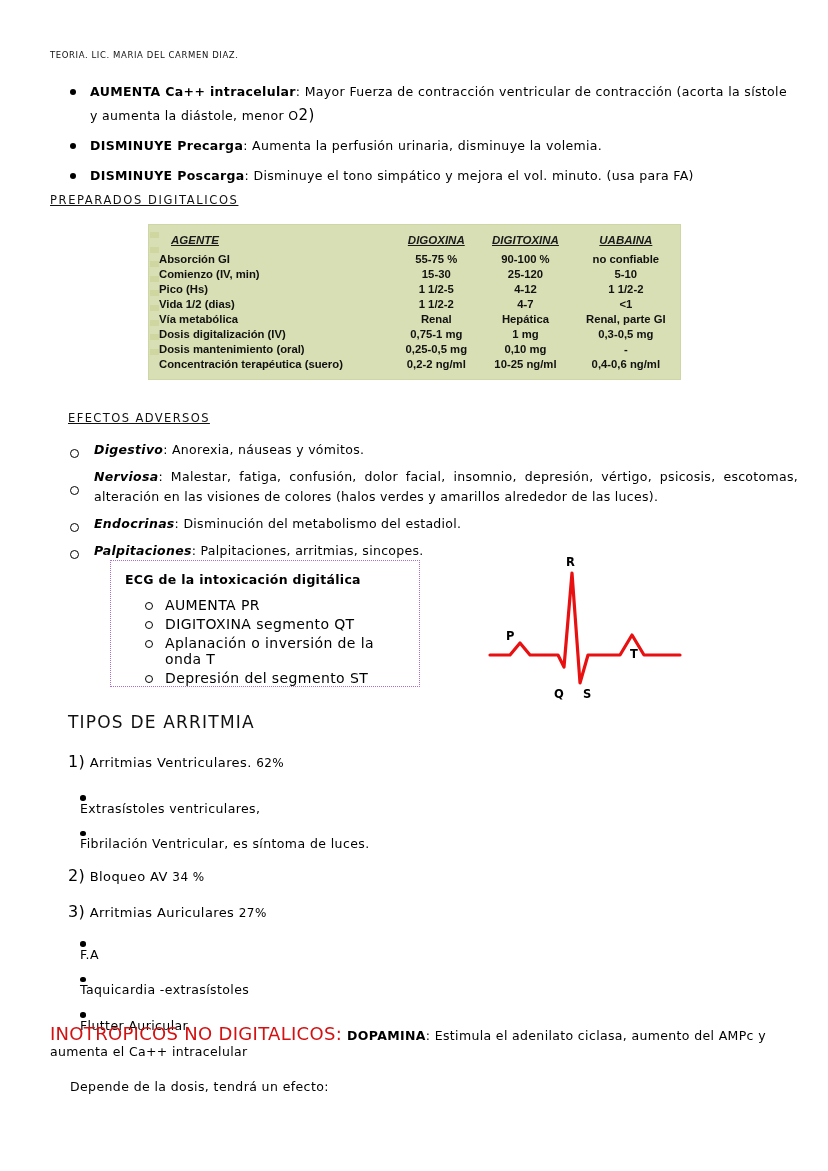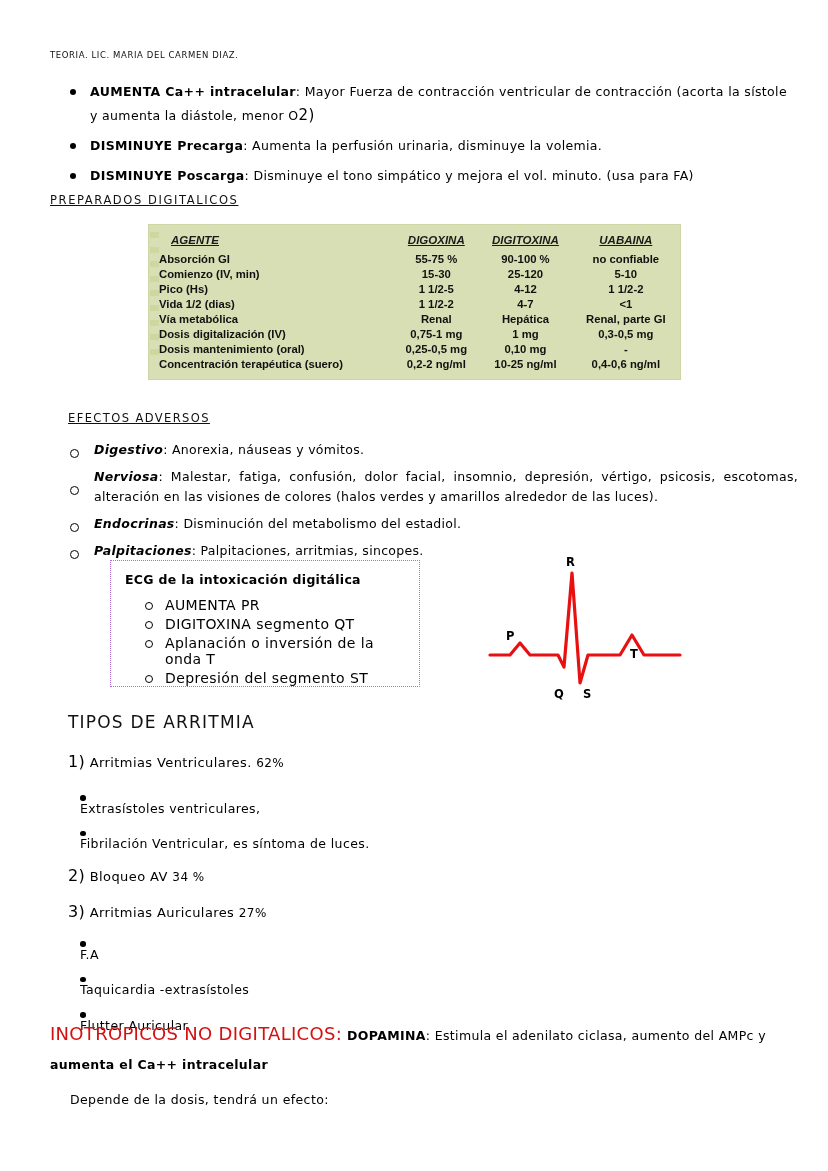--- a/index.html
+++ b/index.html
@@ -266,23 +266,22 @@
     color: #d41010;
     font-weight: normal;
     font-size: 18px;
     letter-spacing: 0.3px;
   }
   .ino .rest {
     font-size: 12.5px;
     letter-spacing: 0.35px;
   }
   .ino .line2 {
-    margin-top: 13px;
-    font-size: 12.5px;
-    font-weight: bold;
+    font-size: 12.5px;
+    font-weight: normal;
     letter-spacing: 0.35px;
   }
   .ino .line3 {
     margin-top: 20px;
     margin-left: 20px;
     font-size: 12.5px;
     letter-spacing: 0.4px;
   }
 </style>
 </head>

